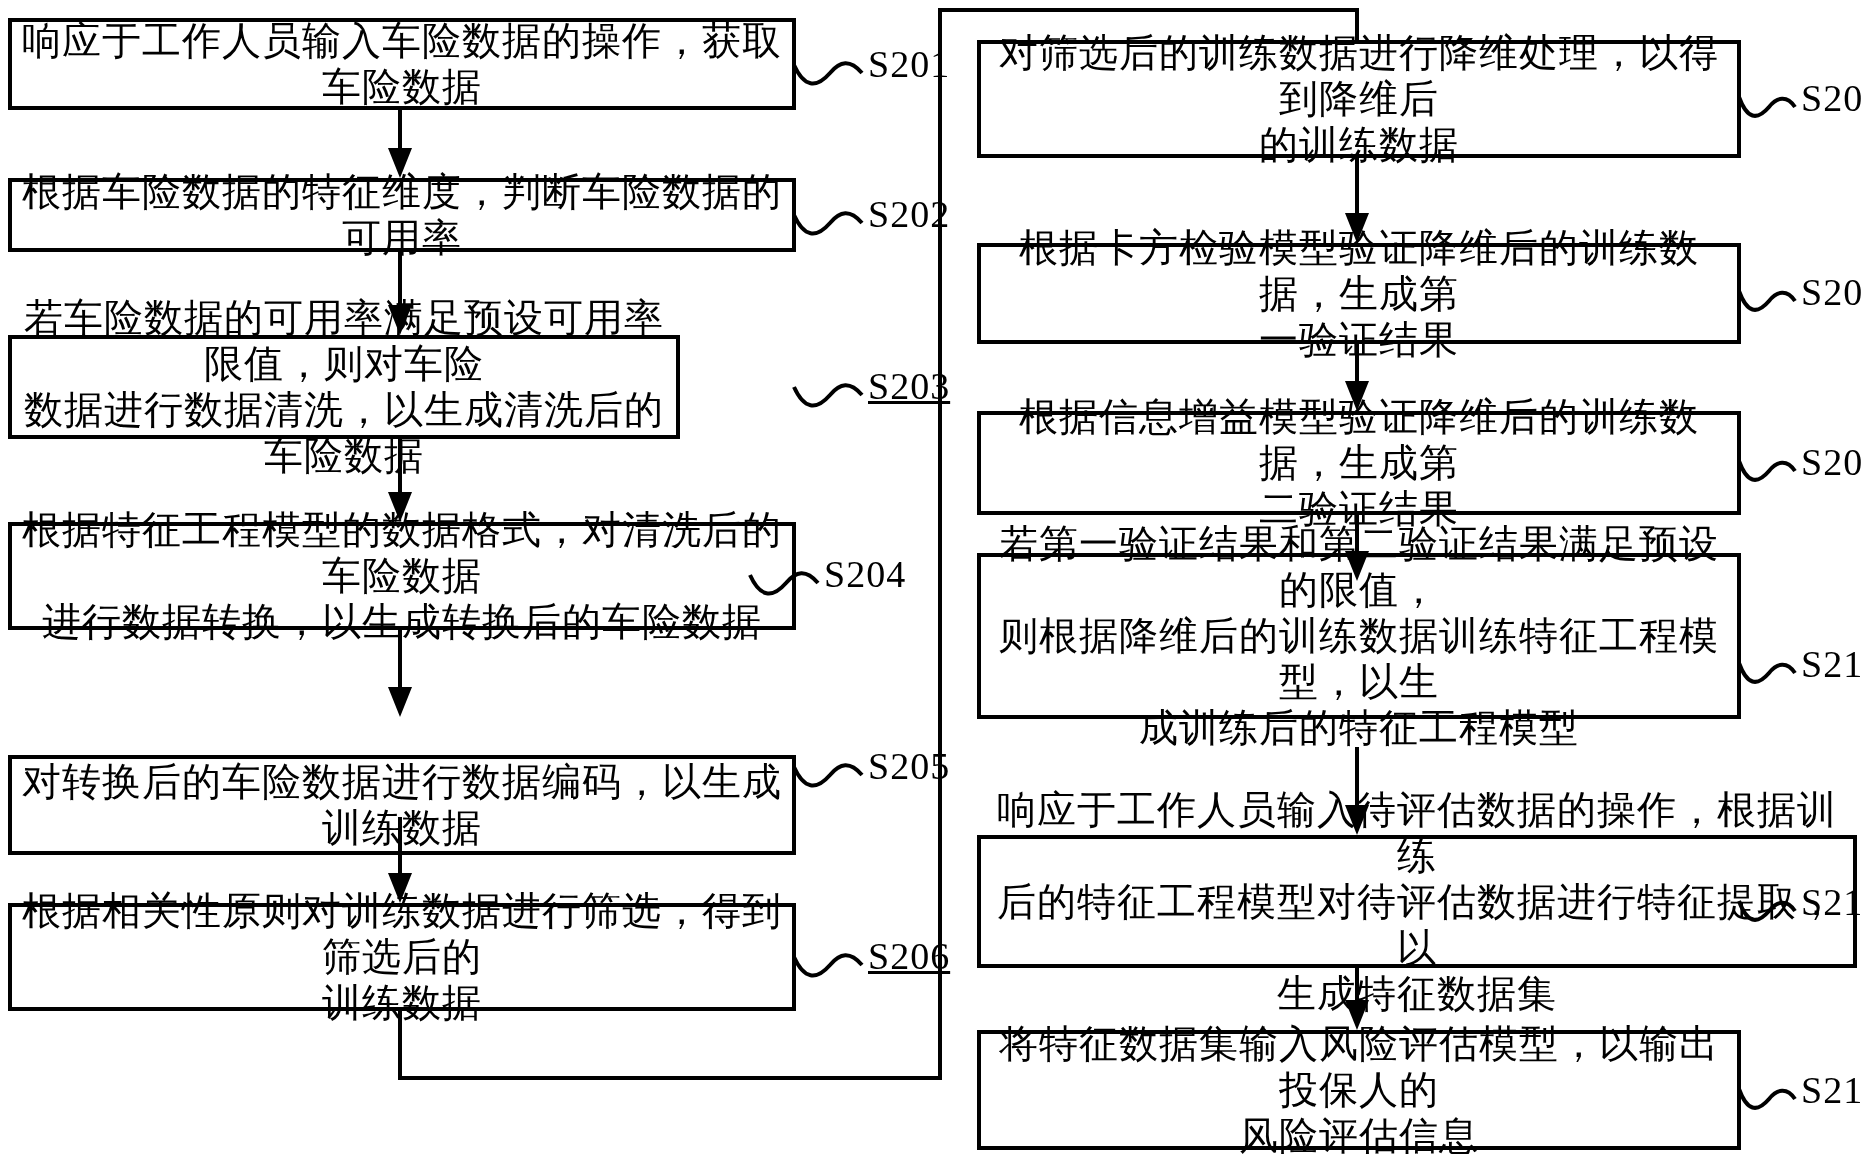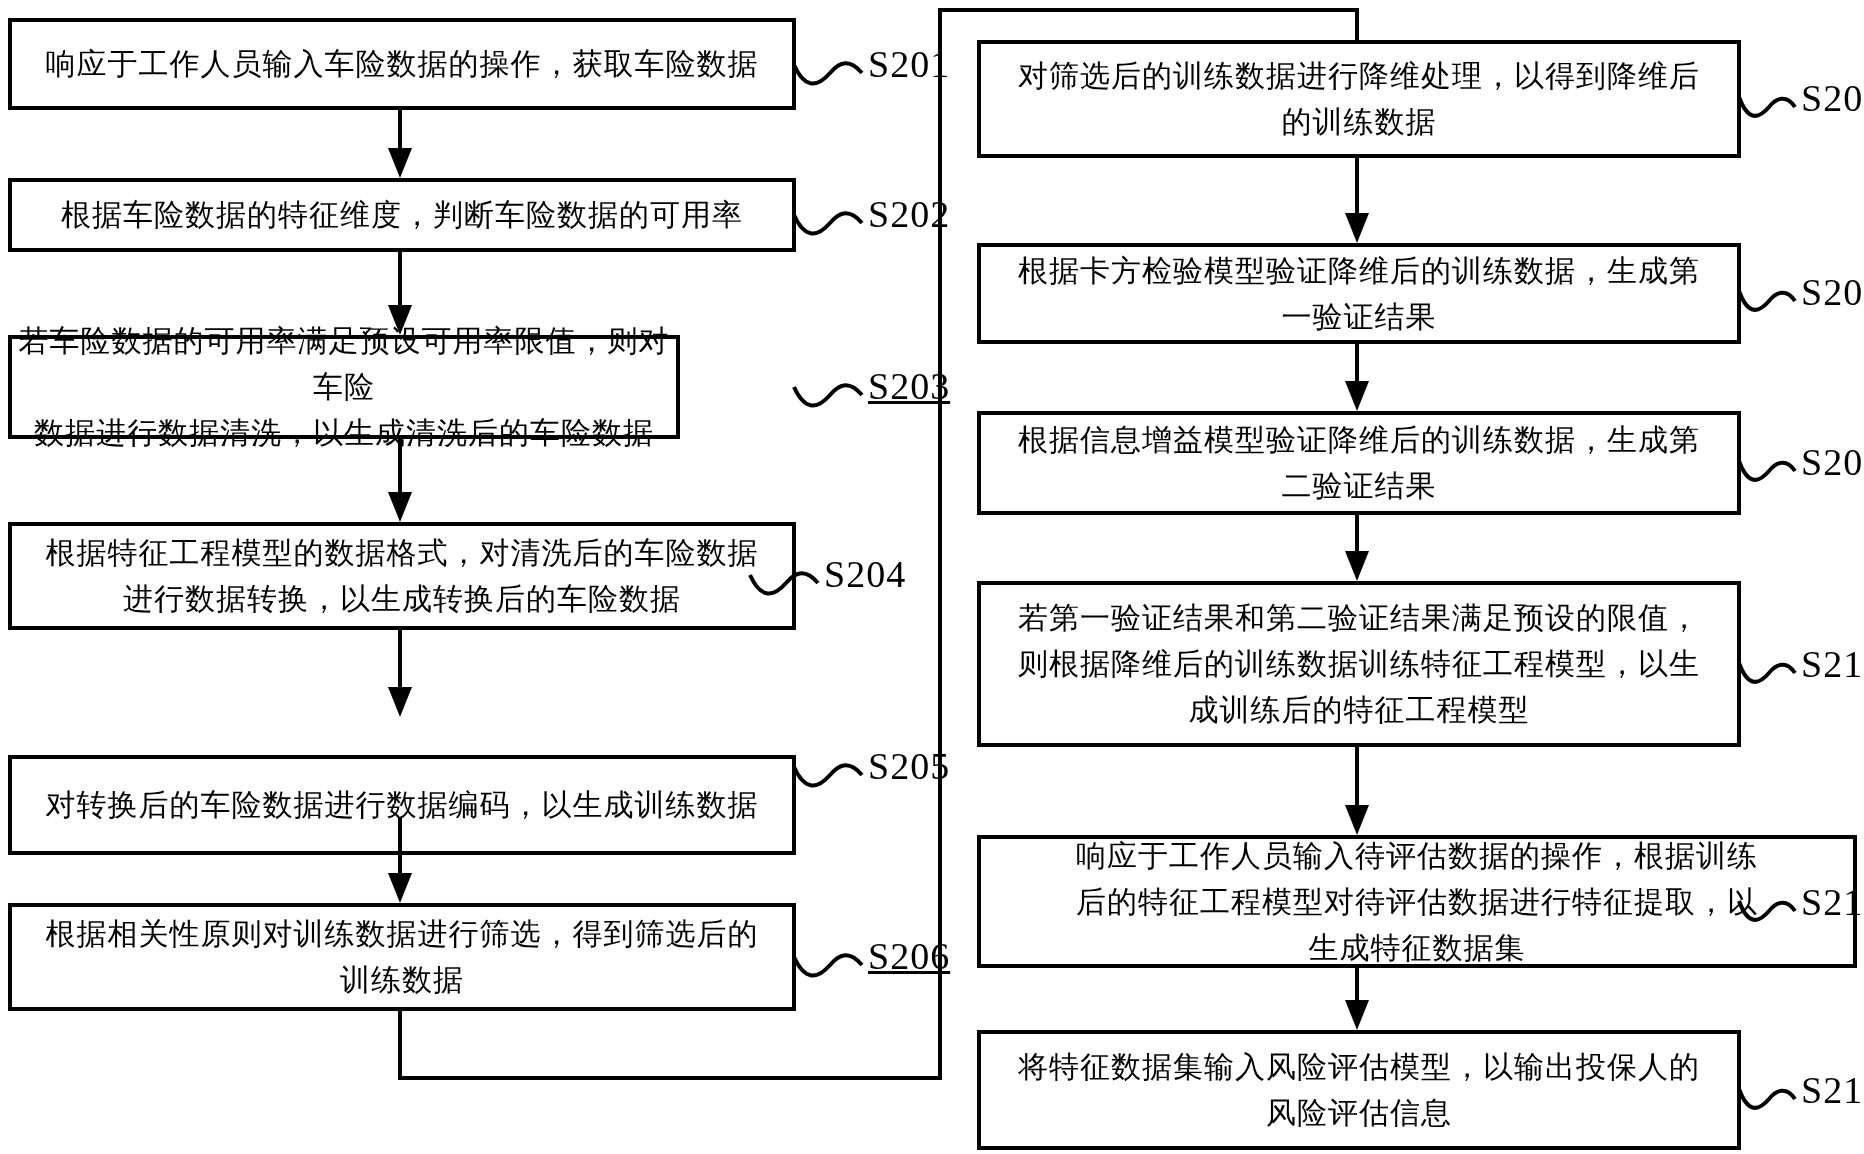--- a/index.html
+++ b/index.html
@@ -15,21 +15,21 @@
     border:4px solid #000;
     background:#fff;
     box-sizing:border-box;
     display:flex;
     align-items:center;
     justify-content:center;
   }
   .box-text{
     width:100%;
     text-align:center;
-    font-size:30px;
+    font-size:39px;
     line-height:46px;
     color:#000;
     white-space:pre-line;
     letter-spacing:1px;
     padding:0 6px;
   }
   .vline,.hline{position:absolute;background:#000;}
   .vline{width:4px;}
   .hline{height:4px;}
   .arrowhead{
@@ -86,21 +86,21 @@
 的训练数据</div>
   </div>
   <div class="box" style="left:977px;top:243px;width:764px;height:101px;">
     <div class="box-text">根据卡方检验模型验证降维后的训练数据，生成第
 一验证结果</div>
   </div>
   <div class="box" style="left:977px;top:411px;width:764px;height:104px;">
     <div class="box-text">根据信息增益模型验证降维后的训练数据，生成第
 二验证结果</div>
   </div>
-  <div class="box" style="left:977px;top:581px;width:764px;height:166px;">
+  <div class="box" style="left:977px;top:553px;width:764px;height:166px;">
     <div class="box-text">若第一验证结果和第二验证结果满足预设的限值，
 则根据降维后的训练数据训练特征工程模型，以生
 成训练后的特征工程模型</div>
   </div>
   <div class="box" style="left:977px;top:835px;width:880px;height:133px;">
     <div class="box-text">响应于工作人员输入待评估数据的操作，根据训练
 后的特征工程模型对待评估数据进行特征提取，以
 生成特征数据集</div>
   </div>
   <div class="box" style="left:977px;top:1030px;width:764px;height:120px;">

